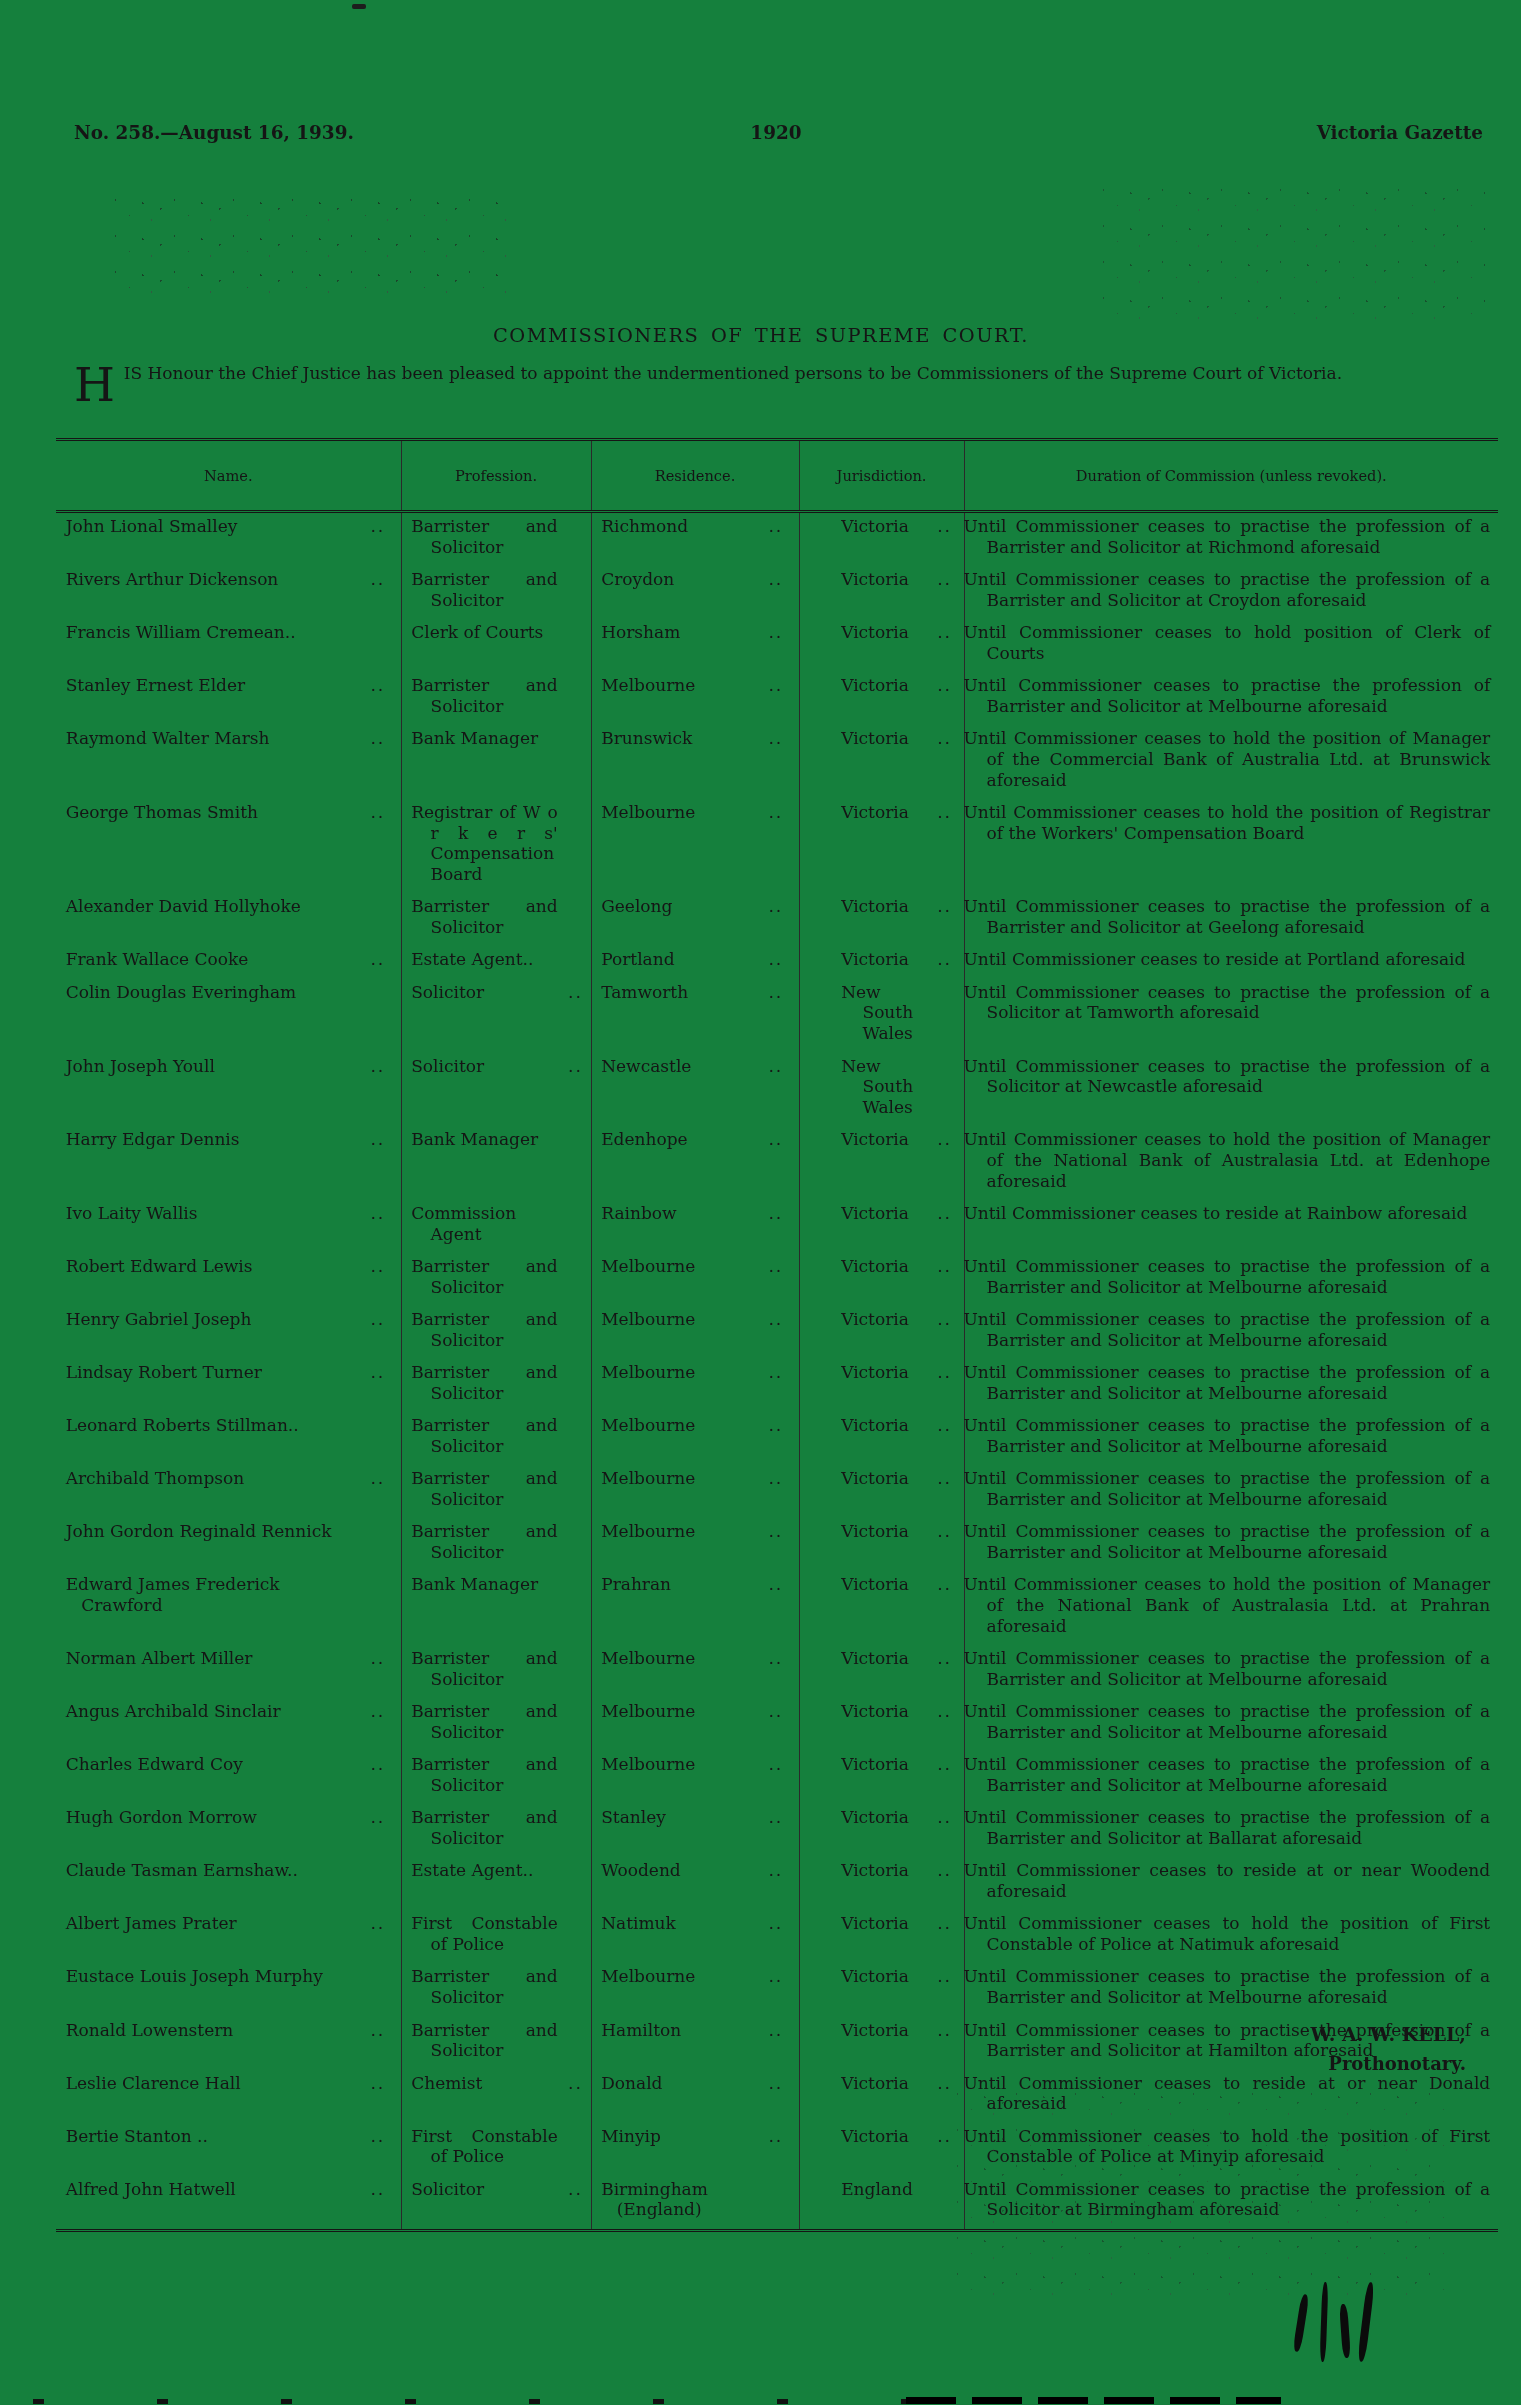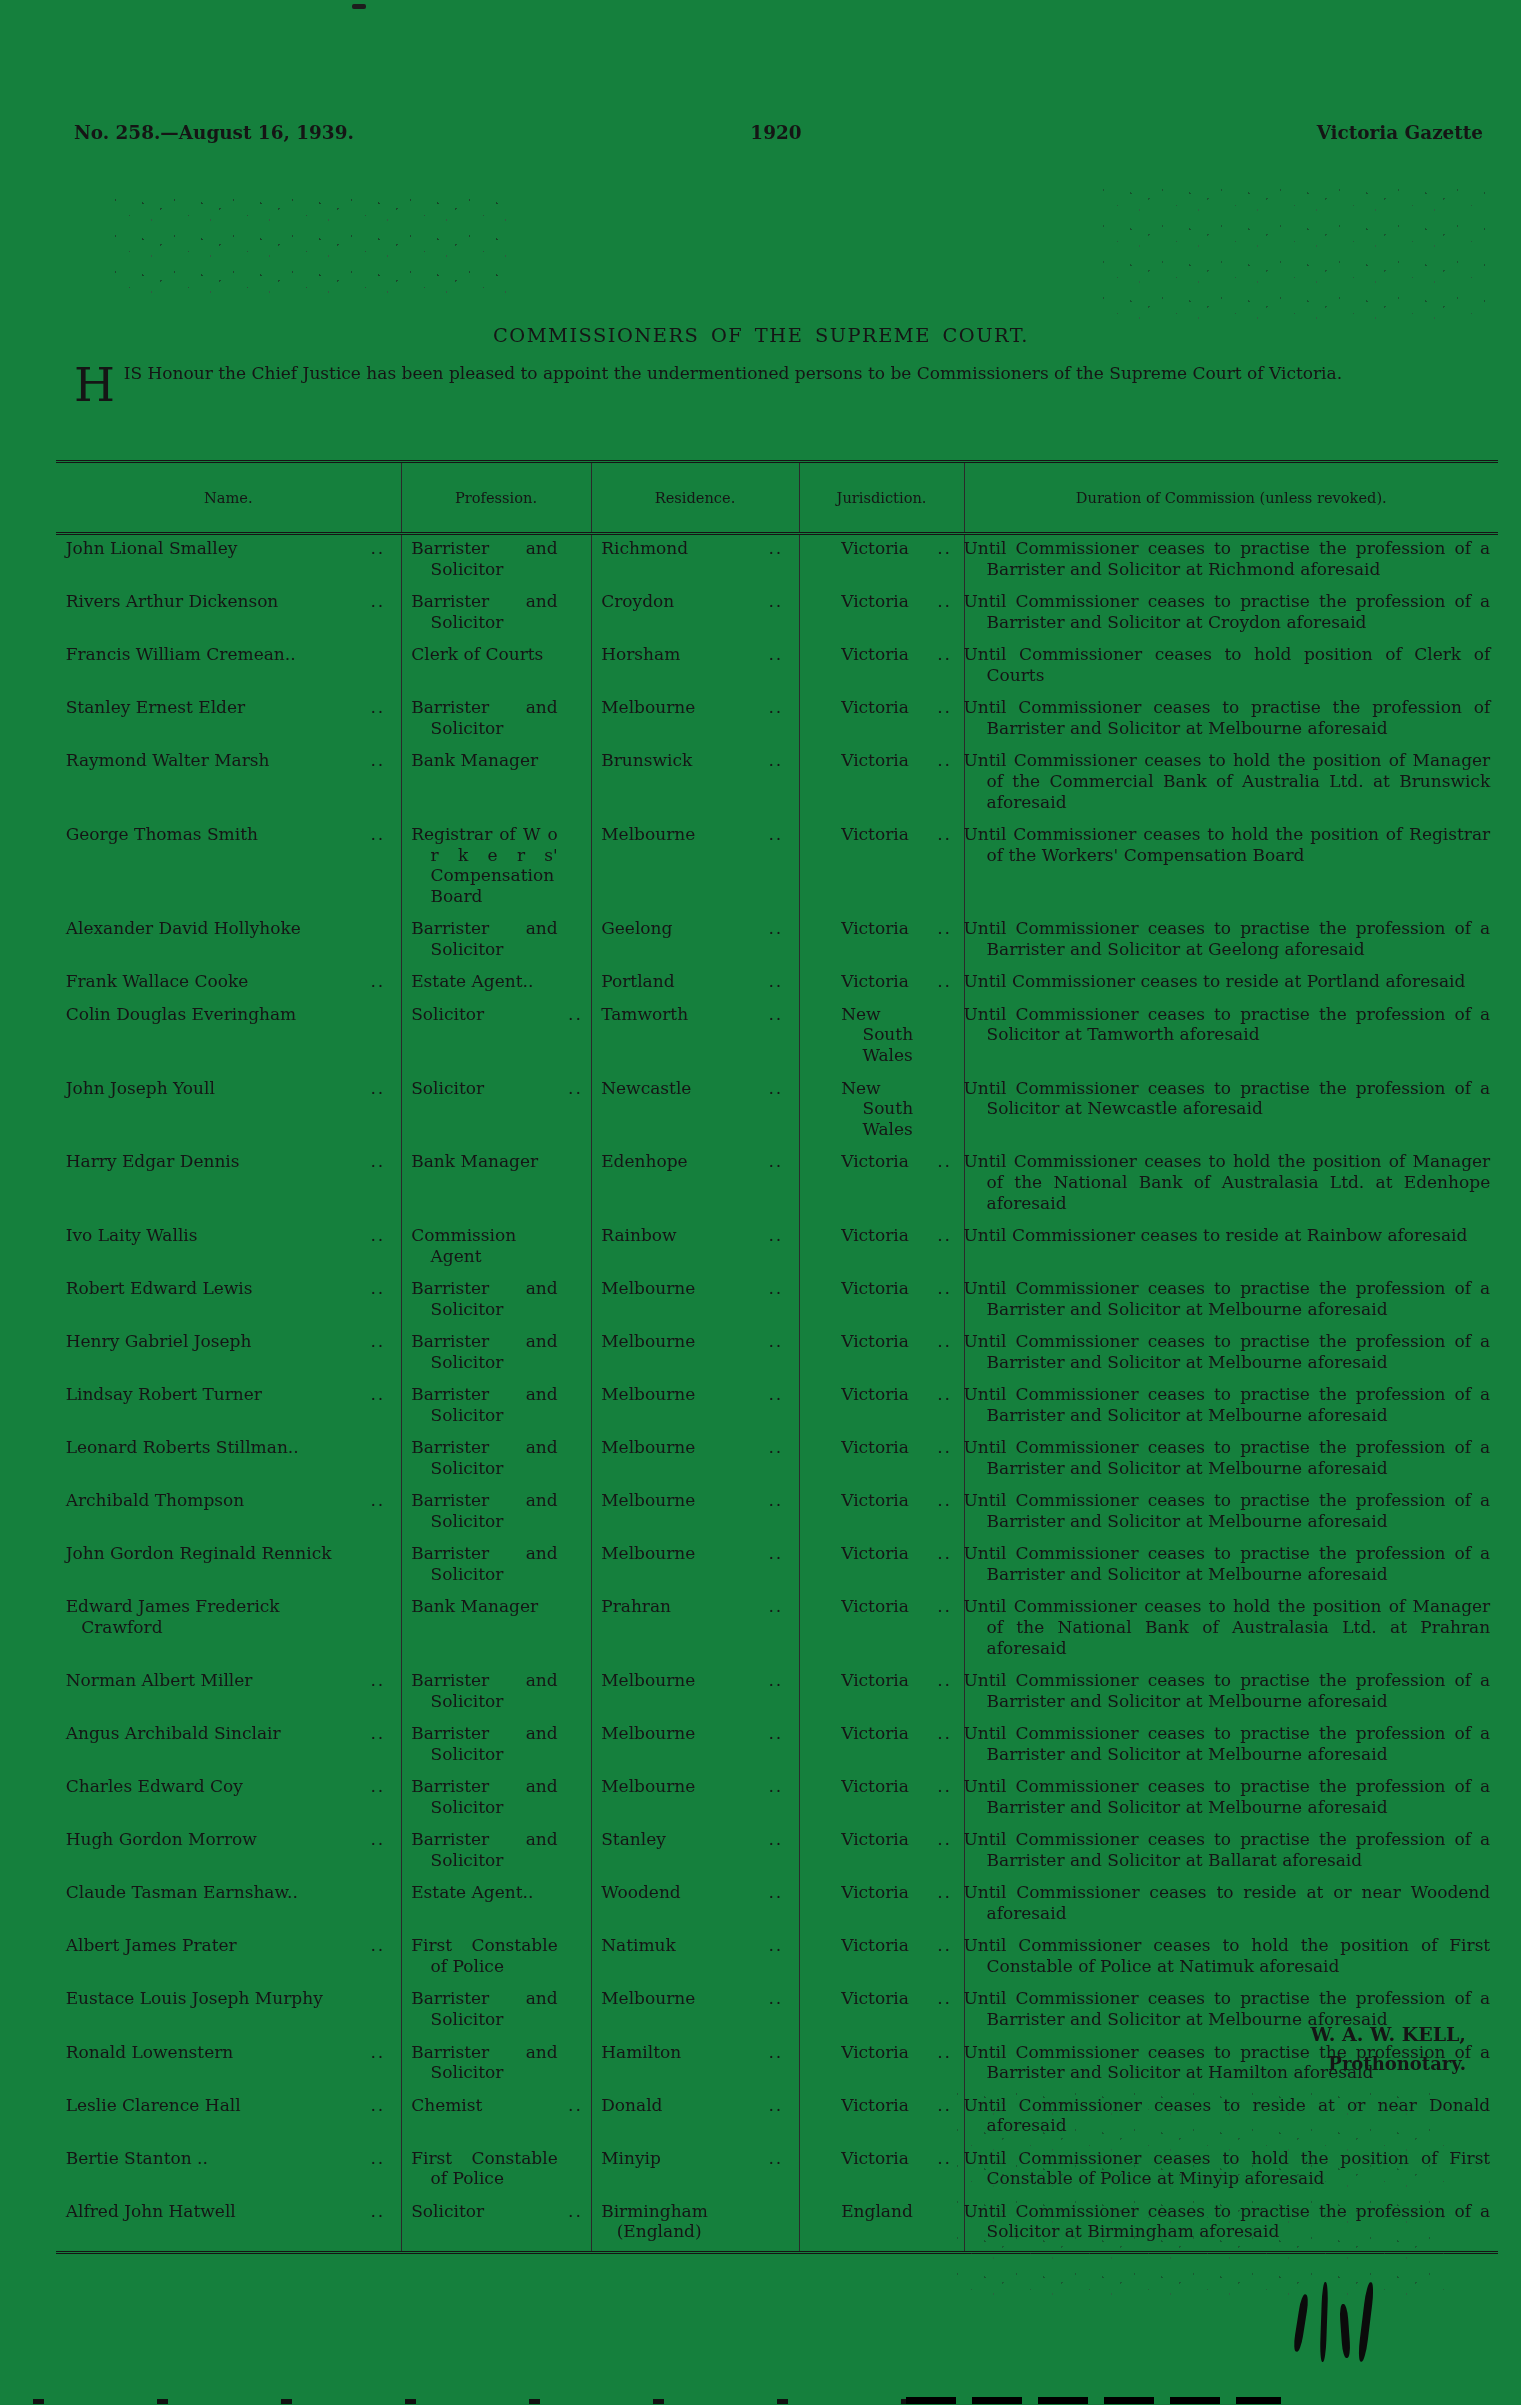--- a/index.html
+++ b/index.html
@@ -15,21 +15,21 @@
   
   .title{position:absolute;top:324px;left:0;width:100%;text-align:center;
          font-size:19.4px;letter-spacing:1.5px;word-spacing:3.9px;}
   .intro{position:absolute;top:363px;left:74px;width:1351px;font-size:17px;
          line-height:1.28;text-align:justify;}
   .dropcap{float:left;font-size:47px;line-height:39px;margin:1.9px 8.7px 0 0;font-weight:normal;}
   .subtitle{position:absolute;top:420px;left:0;width:100%;text-align:center;
             font-variant:small-caps;font-size:18px;letter-spacing:0.5px;word-spacing:2.9px;}
 
   
-  table.gazette{position:absolute;top:460px;left:56px;width:1442px;border-collapse:collapse;
+  table.gazette{position:absolute;top:438px;left:56px;width:1442px;border-collapse:collapse;
                 border-top:3.9px double #151515;border-bottom:3.9px double #151515;}
   table.gazette th, table.gazette td{border-right:1px solid #2a2a2a;}
   table.gazette th:last-child, table.gazette td:last-child{border-right:none;}
   thead th{border-bottom:3.9px double #151515;font-weight:normal;font-size:14.6px;
            text-align:center;padding:26px 5.8px;}
   tbody td{vertical-align:top;position:relative;font-size:17px;line-height:1.22;
            padding:2.9px 7.8px 8.7px 9.7px;}
   td.c-name .nm{display:block;padding-left:15.5px;text-indent:-15.5px;padding-right:39px;}
   td.c-prof .pf{display:block;padding-left:19.4px;text-indent:-19.4px;text-align:justify;padding-right:25px;}
   td.c-res  .rs{display:block;padding-left:15.5px;text-indent:-15.5px;padding-right:39px;}

